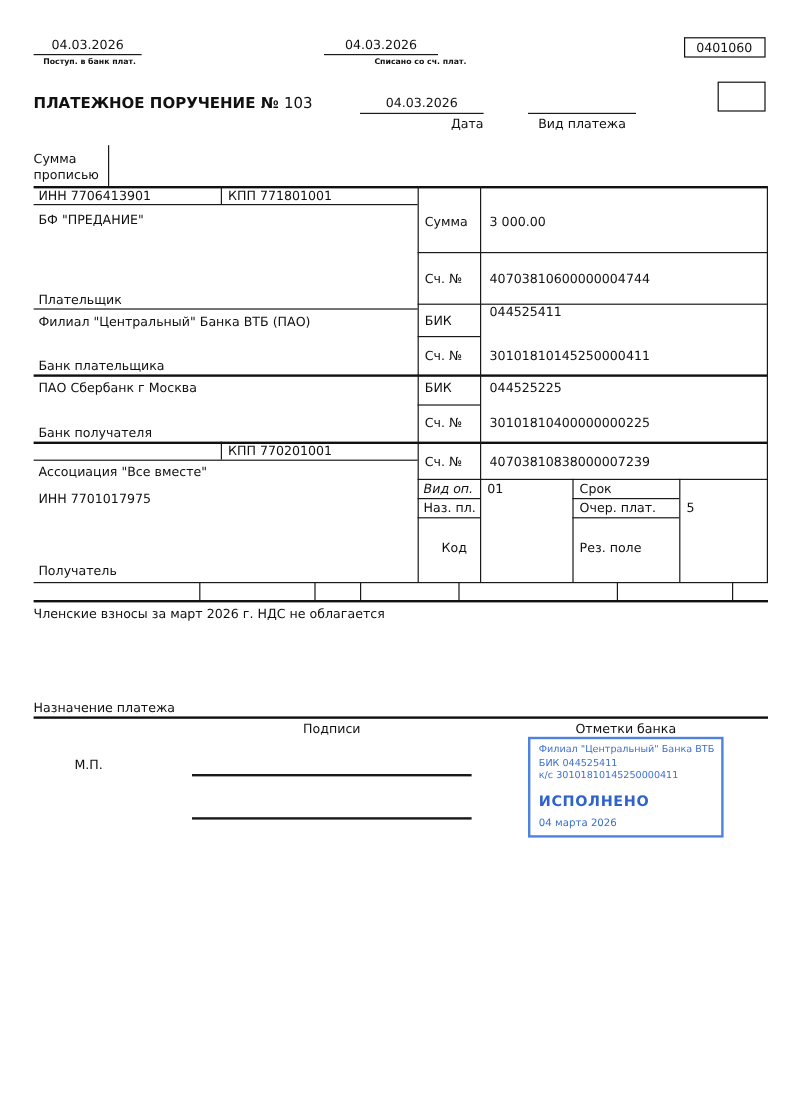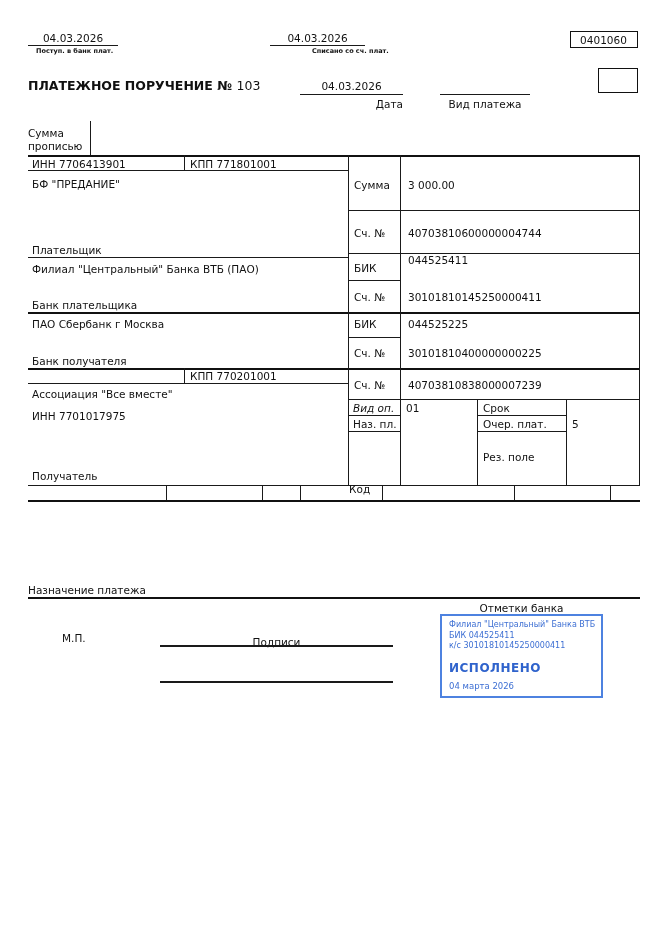--- a/index.html
+++ b/index.html
@@ -103,39 +103,40 @@
 
   <div class="t" style="left:354px;top:179px;">Сумма</div>
   <div class="t" style="left:354px;top:227px;">Сч. №</div>
   <div class="t" style="left:354px;top:262px;">БИК</div>
   <div class="t" style="left:354px;top:291px;">Сч. №</div>
   <div class="t" style="left:354px;top:318px;">БИК</div>
   <div class="t" style="left:354px;top:347px;">Сч. №</div>
   <div class="t" style="left:354px;top:379px;">Сч. №</div>
   <div class="t" style="left:353px;top:402px;font-style:italic;">Вид оп.</div>
   <div class="t" style="left:353px;top:418px;">Наз. пл.</div>
-  <div class="t" style="left:349px;top:451px;margin-top:32px;">Код</div>
+  <div class="t" style="left:368px;top:451px;">Код</div>
 
   <div class="t" style="left:408px;top:179px;">3 000.00</div>
   <div class="t" style="left:408px;top:227px;">40703810600000004744</div>
   <div class="t" style="left:408px;top:254px;">044525411</div>
   <div class="t" style="left:408px;top:291px;">30101810145250000411</div>
   <div class="t" style="left:408px;top:318px;">044525225</div>
   <div class="t" style="left:408px;top:347px;">30101810400000000225</div>
   <div class="t" style="left:408px;top:379px;">40703810838000007239</div>
   <div class="t" style="left:406px;top:402px;">01</div>
   <div class="t" style="left:483px;top:402px;">Срок</div>
   <div class="t" style="left:483px;top:418px;">Очер. плат.</div>
   <div class="t" style="left:572px;top:418px;">5</div>
   <div class="t" style="left:483px;top:451px;">Рез. поле</div>
 
+  <div class="t" style="left:28px;top:506px;">Членские взносы за март 2026 г. НДС не облагается</div>
   <div class="t" style="left:28px;top:584px;">Назначение платежа</div>
   <div class="hl2" style="left:28px;top:597px;width:612px;"></div>
 
-  <div class="t ctr" style="left:160px;top:602px;width:233px;margin-top:34px;">Подписи</div>
+  <div class="t ctr" style="left:160px;top:602px;width:233px;">Подписи</div>
   <div class="t ctr" style="left:440px;top:602px;width:163px;">Отметки банка</div>
   <div class="t" style="left:62px;top:632px;">М.П.</div>
   <div class="hl" style="left:160px;top:645px;width:233px;height:1.5px;"></div>
   <div class="hl" style="left:160px;top:681px;width:233px;height:1.5px;"></div>
 
   <div id="stamp">
     <div class="ln">Филиал "Центральный" Банка ВТБ</div>
     <div class="ln">БИК 044525411</div>
     <div class="ln">к/с 30101810145250000411</div>
     <div class="status">ИСПОЛНЕНО</div>

